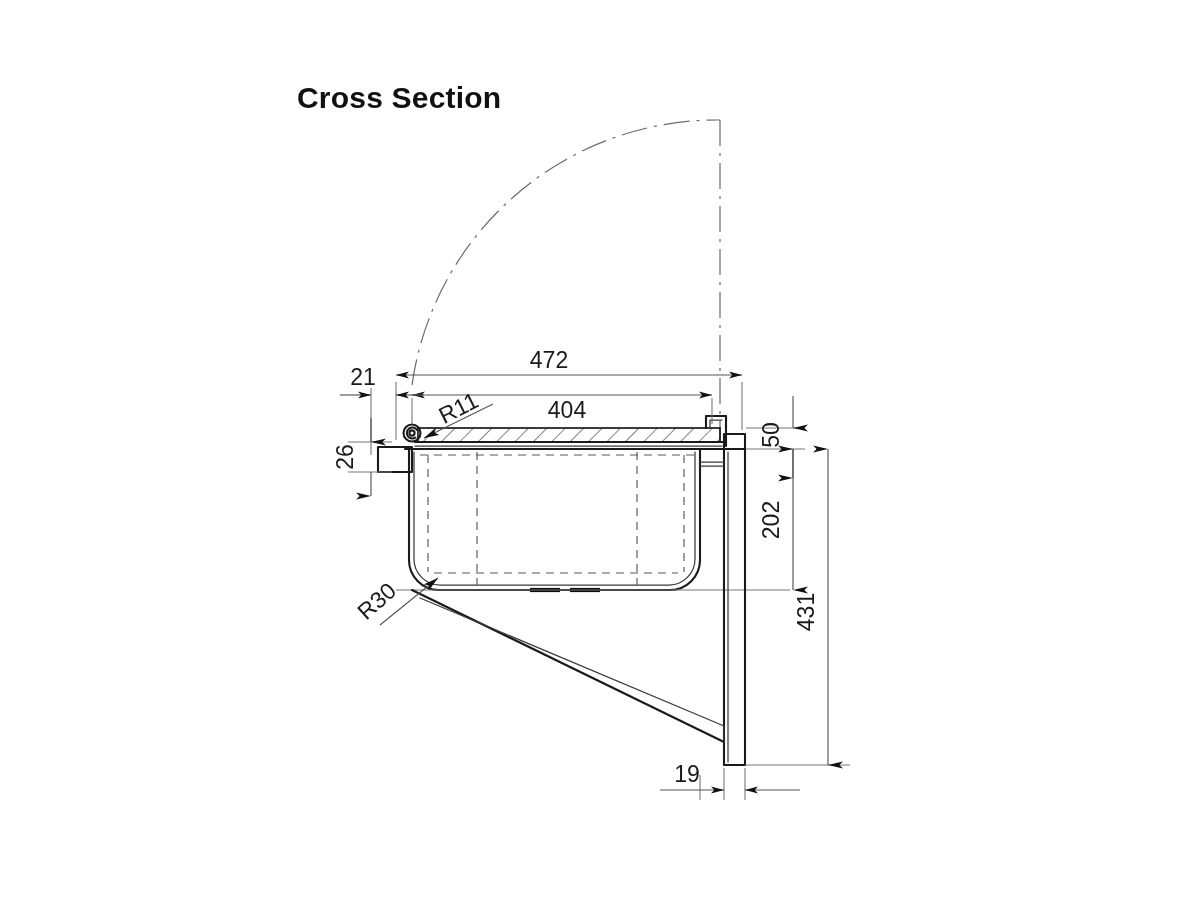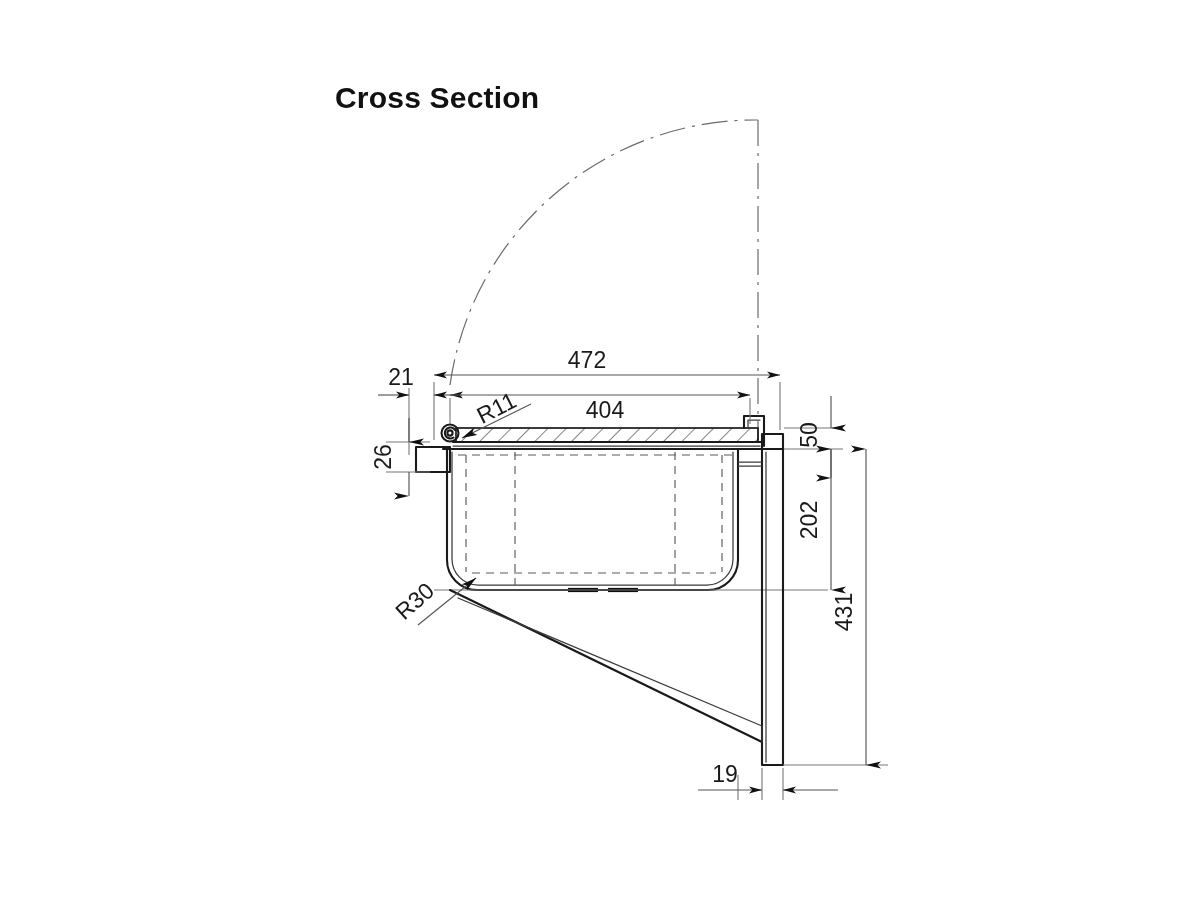--- a/index.html
+++ b/index.html
@@ -11,21 +11,20 @@
     width: 1200px;
     height: 900px;
     font-family: "Liberation Sans", sans-serif;
     overflow: hidden;
   }
   #drawing-root {
     position: relative;
     width: 1052px;
     height: 900px;
     background: #ffffff;
-    margin-left: 38px;
   }
   #cross-section-svg {
     position: absolute;
     left: 0;
     top: 0;
     width: 1200px;
     height: 900px;
     display: block;
   }
   .ttl {

